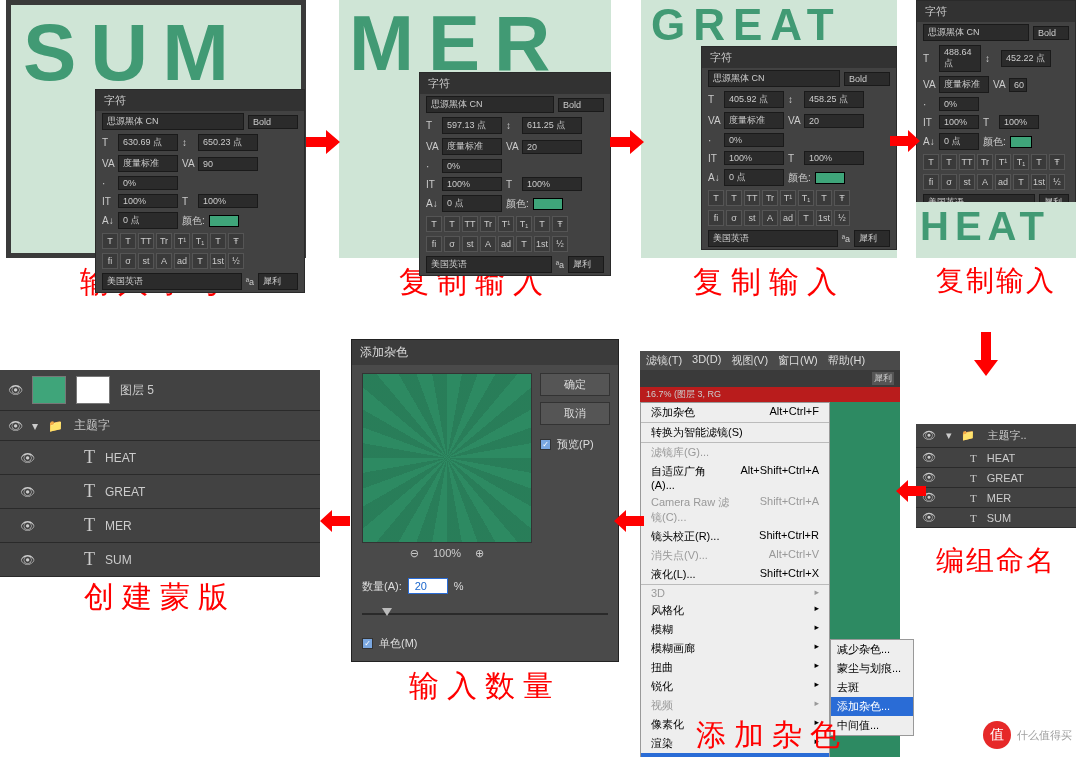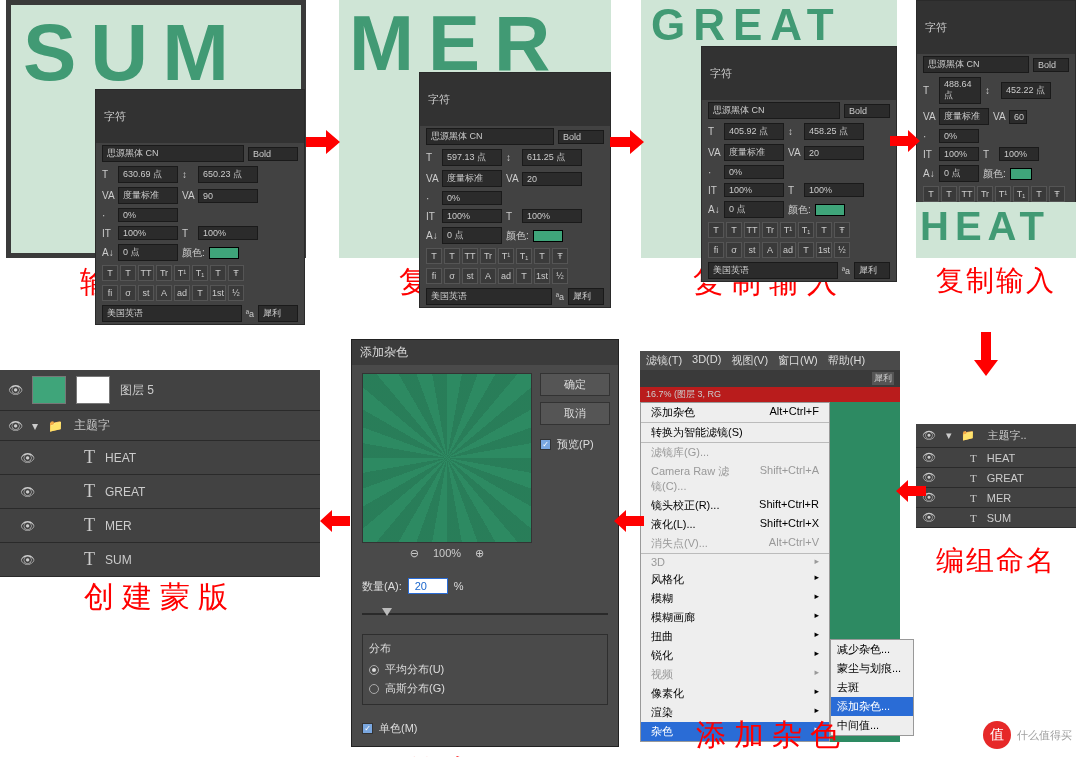--- a/index.html
+++ b/index.html
@@ -2,21 +2,21 @@
 <html><head>
 <meta charset="utf-8">
 <style>
 * { margin: 0; padding: 0; box-sizing: border-box; font-family: "Microsoft YaHei", sans-serif; }
 body { background: #ffffff; width: 1080px; height: 757px; position: relative; }
 .step { position: absolute; }
 .caption { font-size: 30px; color: #ff0000; font-family: "SimSun", serif; text-align: center; }
 
 
 .char-panel { background: #424242; color: #ccc; font-size: 10px; border: 1px solid #2a2a2a; }
-.char-title { background: #323232; padding: 19px 8px; font-size: 11px; }
+.char-title { background: #323232; padding: 3px 8px; font-size: 11px; }
 .char-row { display: flex; align-items: center; padding: 2px 6px; gap: 4px; }
 .char-row .dropdown { background: #2b2b2b; border: 1px solid #1a1a1a; padding: 1px 4px; flex: 1; font-size: 9px; }
 .char-row .halfdrop { background: #2b2b2b; border: 1px solid #1a1a1a; padding: 1px 4px; width: 60px; font-size: 9px; display: inline-flex; align-items: center; }
 .char-row .ico { width: 12px; font-size: 10px; display: inline-block; }
 .char-row .swatch { width: 30px; height: 12px; display: inline-block; border: 1px solid #000; }
 .btn-row { display: flex; gap: 2px; padding: 2px 6px; }
 .btn-row span { border: 1px solid #555; width: 16px; height: 16px; font-size: 9px; display: flex; align-items: center; justify-content: center; background: #3a3a3a; }
 
 
 .canvas { background: #cfe5d6; position: relative; }
@@ -382,35 +382,39 @@
         <div class="menu-item">
             <span>添加杂色</span>
             <span>Alt+Ctrl+F</span>
           </div>
         <div class="menu-item sep">
             <span>转换为智能滤镜(S)</span>
           </div>
         <div class="menu-item sep disabled">
             <span>滤镜库(G)...</span>
           </div>
+        <div class="menu-item">
+            <span>自适应广角(A)...</span>
+            <span>Alt+Shift+Ctrl+A</span>
+          </div>
         <div class="menu-item disabled">
             <span>Camera Raw 滤镜(C)...</span>
             <span>Shift+Ctrl+A</span>
           </div>
         <div class="menu-item">
             <span>镜头校正(R)...</span>
             <span>Shift+Ctrl+R</span>
           </div>
-        <div class="menu-item">
-            <span>液化(L)...</span>
-            <span>Shift+Ctrl+X</span>
-          </div>
         <div class="menu-item disabled">
             <span>消失点(V)...</span>
             <span>Alt+Ctrl+V</span>
+          </div>
+        <div class="menu-item">
+            <span>液化(L)...</span>
+            <span>Shift+Ctrl+X</span>
           </div>
         <div class="menu-item sep disabled">
             <span>3D</span>
             <span class="arr">▸</span>
           </div>
         <div class="menu-item">
             <span>风格化</span>
             <span class="arr">▸</span>
           </div>
         <div class="menu-item">
@@ -497,31 +501,20 @@
       </div>
       <div style="padding:6px 0; display:flex; align-items:center; gap:6px;">
         <span>数量(A):</span>
         <span style="background:#fff;color:#1a66cc;border:1px solid #2a6cd6;padding:1px 6px;width:40px;display:inline-block;text-align:left;">20</span>
         <span>%</span>
       </div>
       <div style="position:relative;height:12px;">
         <div style="position:absolute;left:0;right:0;top:5px;height:2px;background:#2a2a2a;"></div>
         <div style="position:absolute;left:20px;top:0;width:0;height:0;border-left:5px solid transparent;border-right:5px solid transparent;border-top:8px solid #bbb;"></div>
       </div>
-      <div style="border:1px solid #2e2e2e; padding:6px; margin-top:6px;">
-        <div style="font-size:11px; margin-bottom:4px;">分布</div>
-        <div class="radio">
-            <span class="circ on"></span>
-            <span>平均分布(U)</span>
-          </div>
-        <div class="radio">
-            <span class="circ"></span>
-            <span>高斯分布(G)</span>
-          </div>
-      </div>
       <div class="radio" style="margin-top:6px;">
           <span style="width:11px;height:11px;background:#7aa7e0;border:1px solid #333;color:#fff;font-size:8px;text-align:center;">✓</span>
           <span>单色(M)</span>
         </div>
     </div>
   </div>
   <div class="caption" style="margin-top:4px; letter-spacing:8px;">输入数量</div>
 </div>
 
 <div class="step" style="left:0; top:370px; width:320px;">

